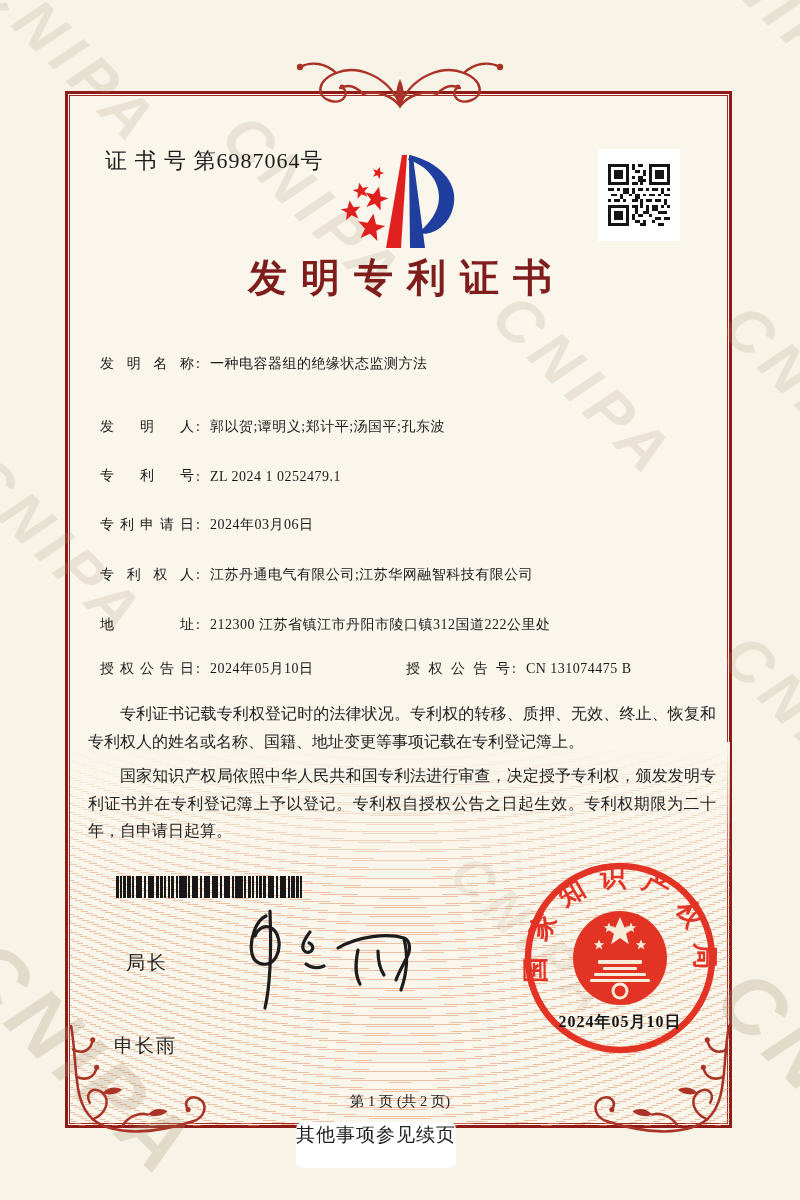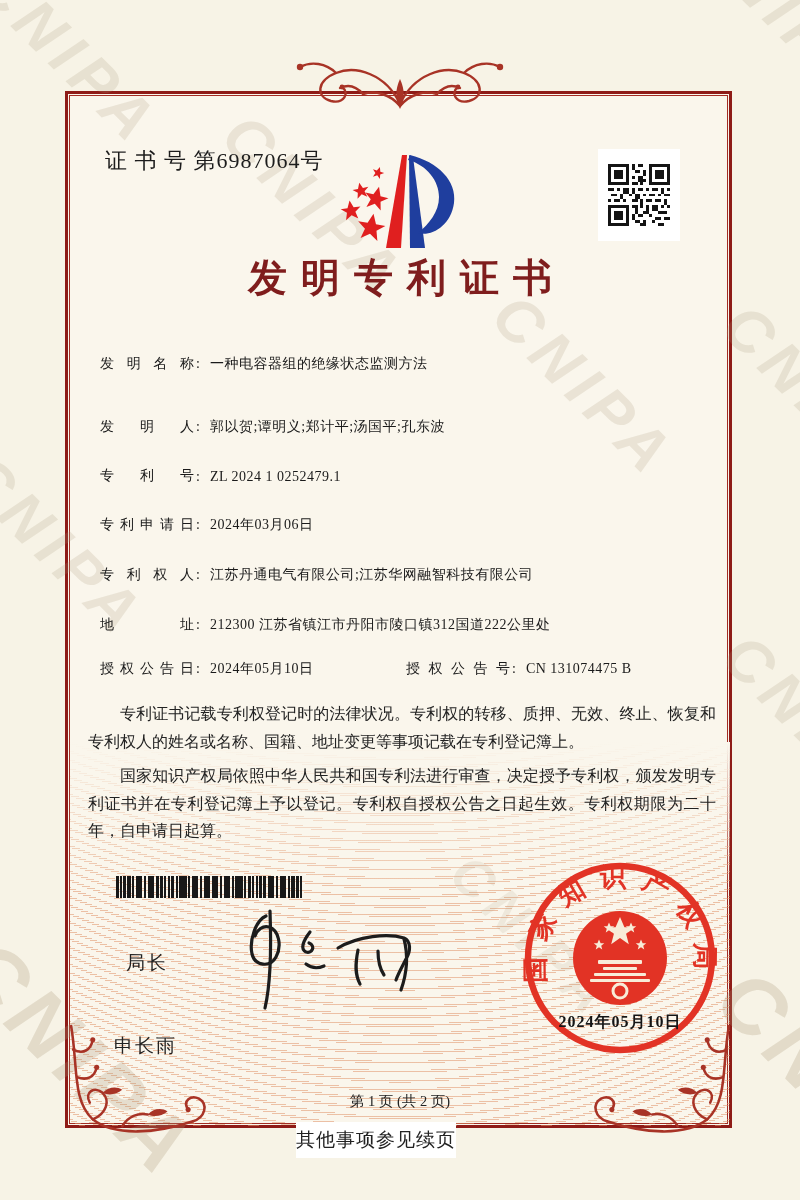--- a/index.html
+++ b/index.html
@@ -57,22 +57,22 @@
   .director-name{position:absolute;left:114px;top:1033px;font-size:19px;color:#222;
     font-family:"Liberation Sans","DejaVu Sans",sans-serif;letter-spacing:2px;}
   .signature{position:absolute;left:236px;top:908px;width:185px;height:105px;}
 
   .seal{position:absolute;left:520px;top:858px;width:200px;height:200px;z-index:5;}
   .seal-date{position:absolute;left:520px;top:1012px;width:200px;text-align:center;
     font-size:16px;font-weight:bold;color:#151515;z-index:6;letter-spacing:1px;}
 
   .page-num{position:absolute;left:0;top:1092px;width:800px;text-align:center;font-size:14.5px;color:#222;}
 
-  .cont-box{position:absolute;left:296px;top:1122px;width:160px;height:36px;background:#ffffff;z-index:5;
-    display:flex;align-items:center;justify-content:center;}
+  .cont-box{position:absolute;left:296px;top:1122px;width:160px;height:46px;background:#ffffff;z-index:5;
+    display:flex;justify-content:center;border-radius:7px;}
   .cont-box span{font-size:19px;color:#222;letter-spacing:1px;}
 
   .ornament{position:absolute;z-index:3;}
   .orn-top{left:278px;top:52px;width:244px;height:66px;}
   .orn-bl{left:62px;top:1022px;width:150px;height:118px;}
   .orn-br{left:588px;top:1022px;width:150px;height:118px;transform:scaleX(-1);}
 </style>
 </head>
 <body>
 

